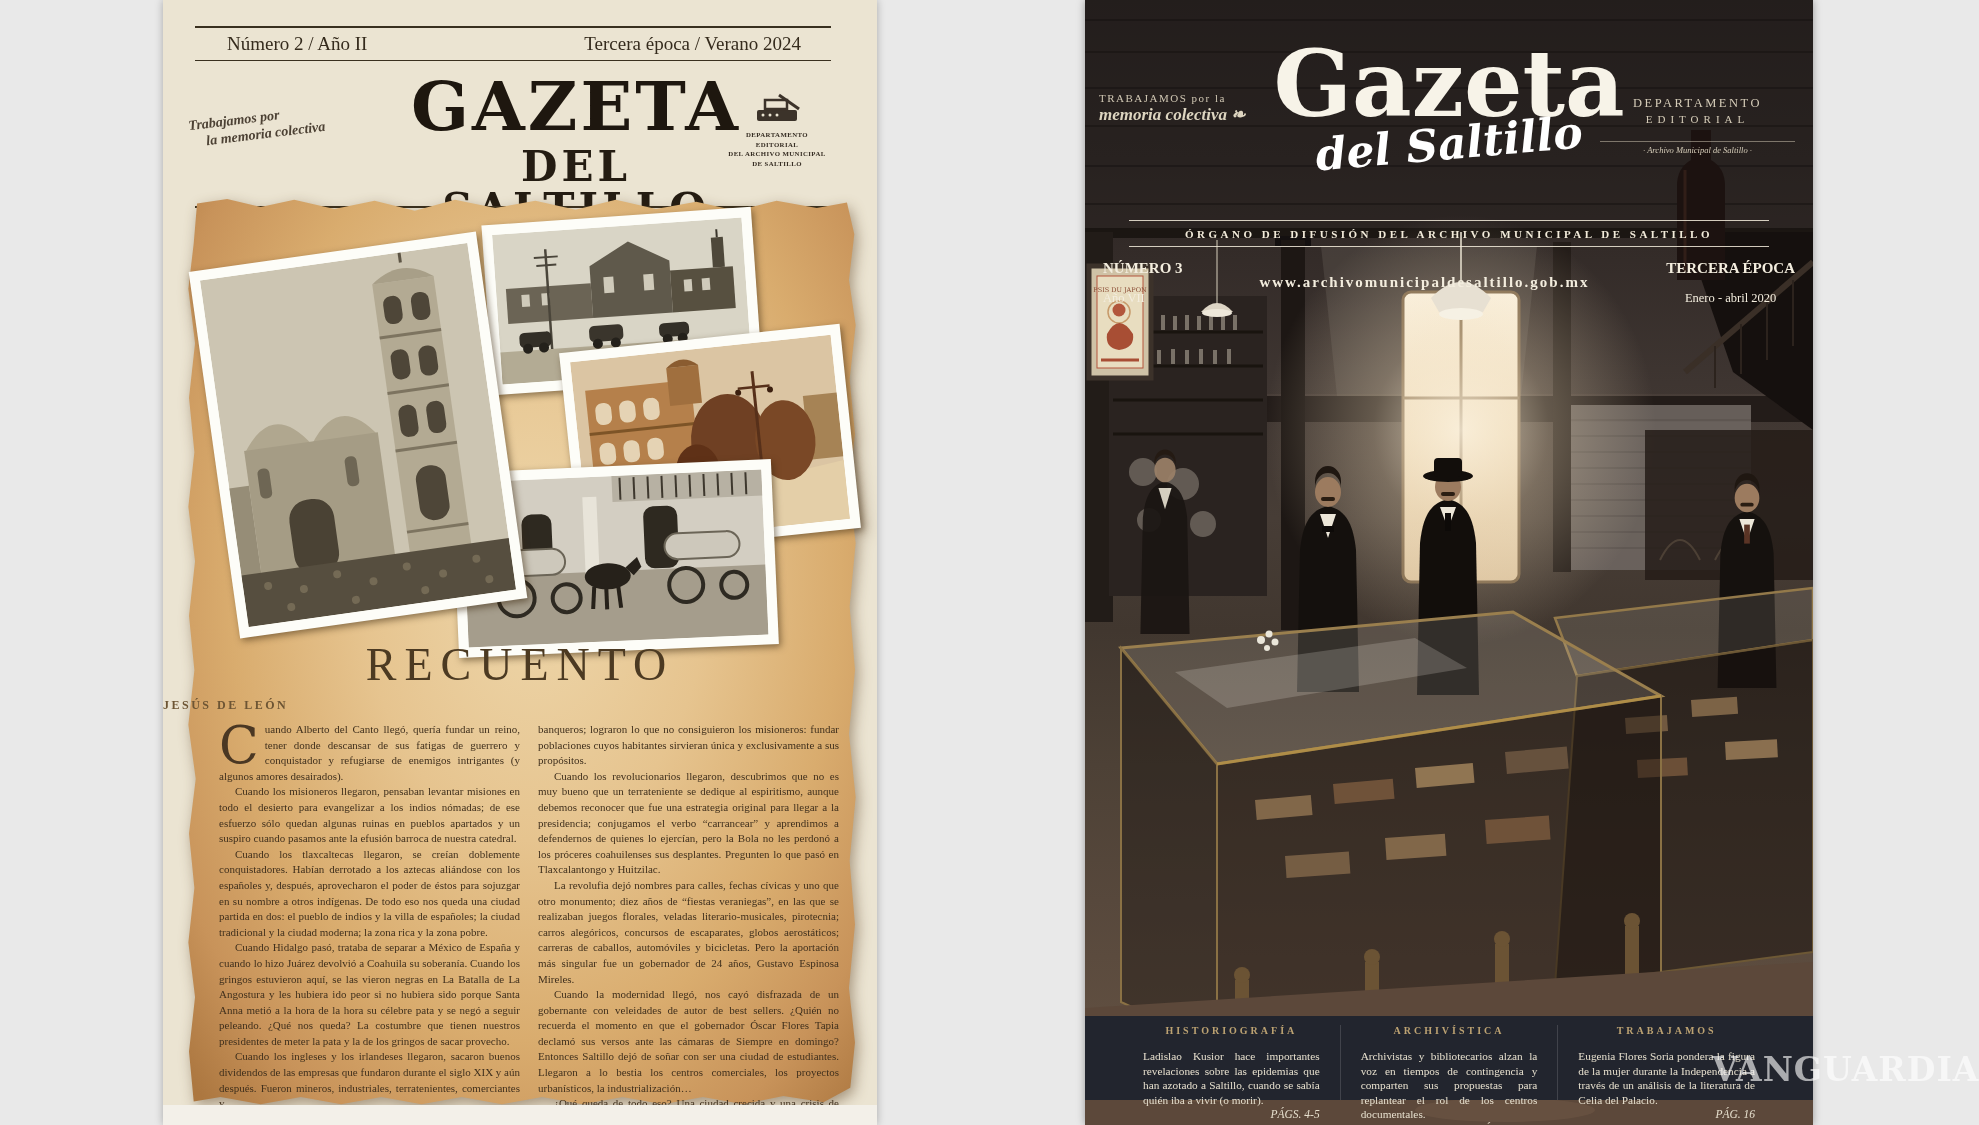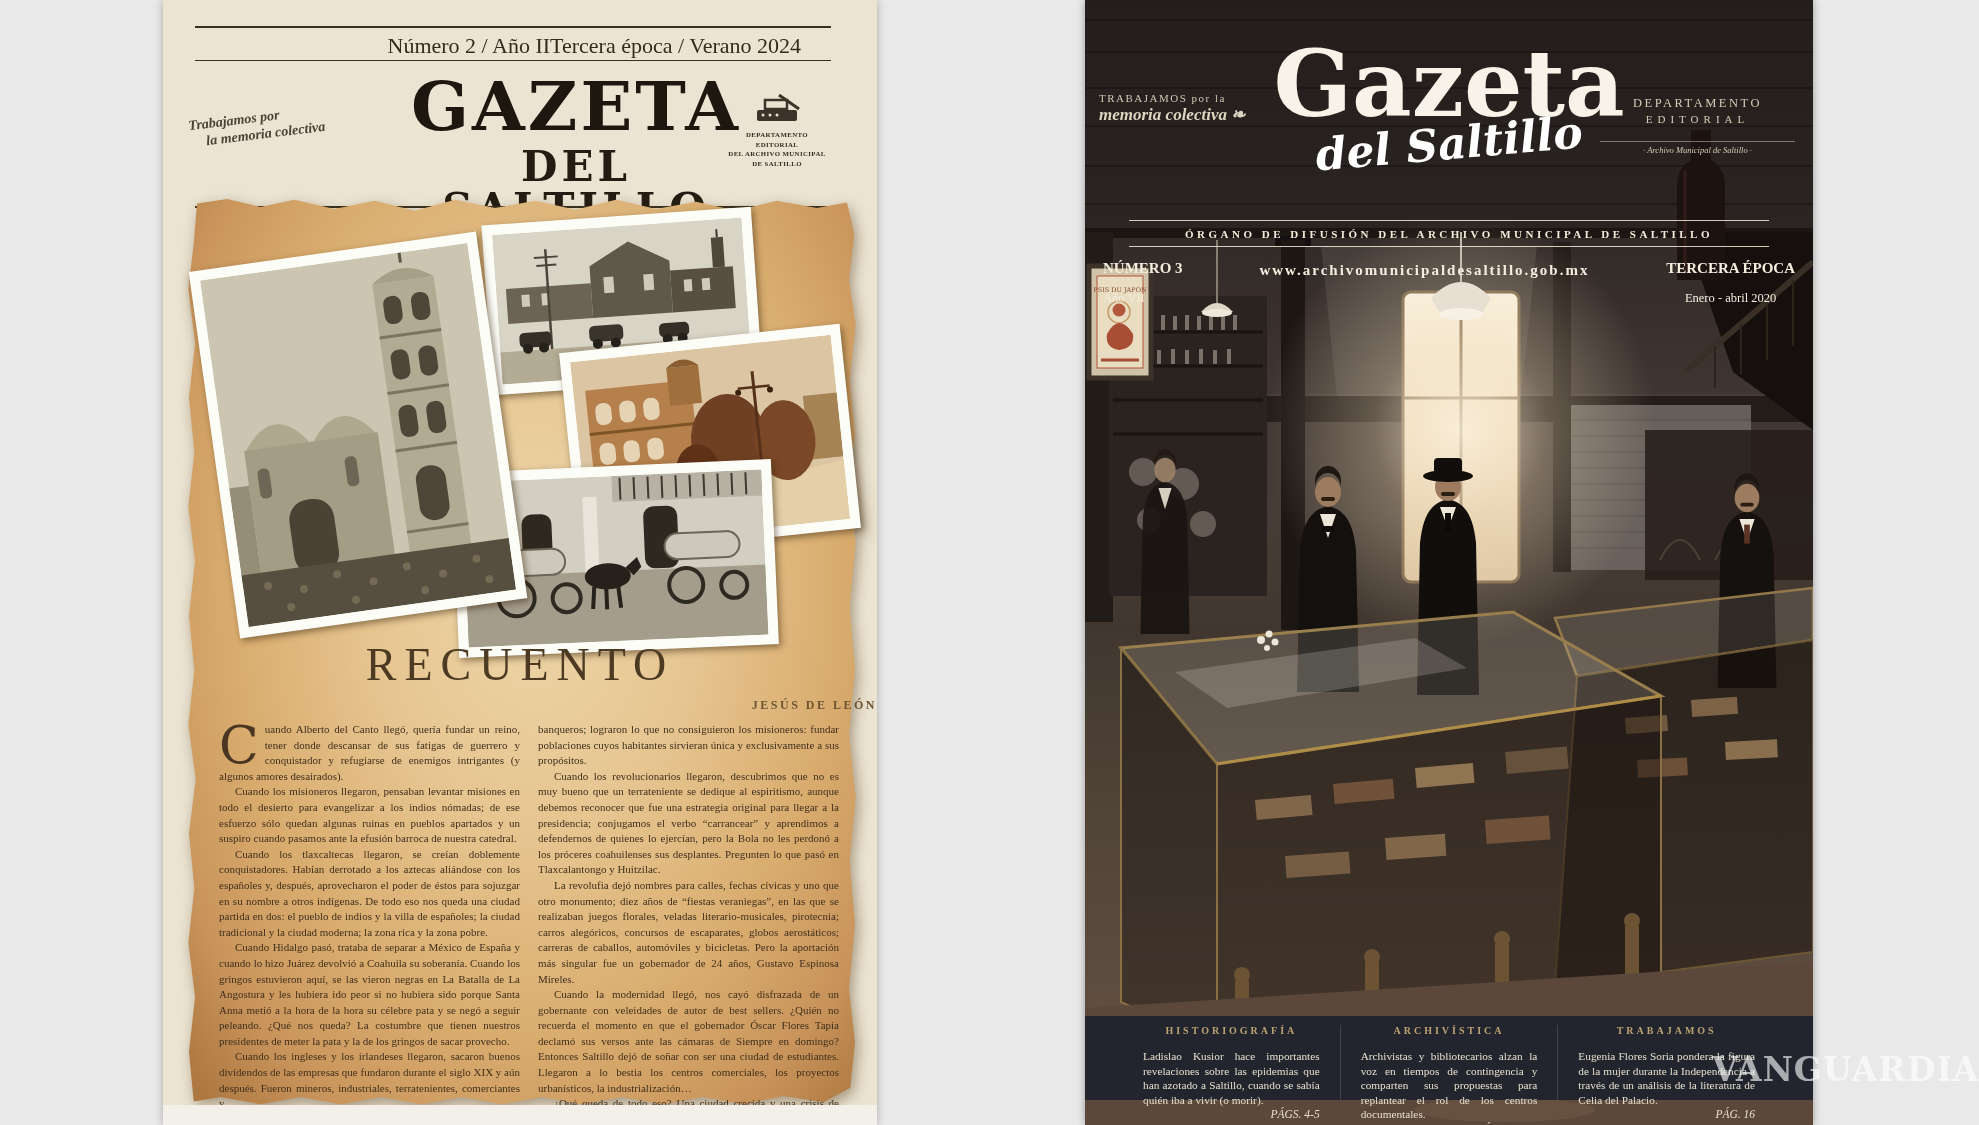--- a/index.html
+++ b/index.html
@@ -6,21 +6,21 @@
   .canvas{position:relative;width:1979px;height:1125px;background:#e9e9e9;overflow:hidden;
           font-family:"Liberation Serif",serif;}
 
   
   .page-left{position:absolute;left:163px;top:0;width:714px;height:1125px;
              background:#ebe4d2;box-shadow:0 0 8px rgba(0,0,0,.28);overflow:hidden;}
   .lr{position:absolute;left:32px;right:46px;background:#39301f;}
   .lr1{top:26px;height:2px}.lr2{top:60px;height:1px}
   .lr3{top:206px;height:2px}.lr4{top:240px;height:1px}.lr5{top:273px;height:2px}
   .l-issue{position:absolute;top:33px;left:64px;right:76px;display:flex;
-           justify-content:flex-end;font-size:22px;color:#352b1d;}
+           justify-content:space-between;font-size:19px;color:#352b1d;}
   .l-tagline{position:absolute;left:26px;top:110px;transform:rotate(-7deg);
              font-style:italic;font-weight:700;font-size:14px;color:#4c4134;line-height:1.2;}
   .l-tagline .t2{padding-left:16px;display:block;}
   .gz1{position:absolute;top:72px;left:230px;width:366px;text-align:center;font-size:68px;
        font-weight:700;letter-spacing:3px;color:#1e170f;font-family:"DejaVu Serif",serif;line-height:1;}
   .gz2{position:absolute;top:146px;left:230px;width:366px;text-align:center;font-size:42px;
        font-weight:700;letter-spacing:4px;color:#241c12;font-family:"DejaVu Serif",serif;line-height:1;}
   .l-stamp{position:absolute;right:50px;top:92px;width:100px;text-align:center;color:#372e24;}
   .l-stamp .st{font-size:6.8px;font-weight:700;letter-spacing:.4px;line-height:1.4;}
   .l-sub{position:absolute;top:213px;left:32px;right:46px;text-align:center;font-size:15px;
@@ -35,21 +35,21 @@
     clip-path:polygon(1.5% .6%,6% .1%,11% 1%,16% .2%,22% 1.2%,28% .3%,34% 1.4%,40% .2%,46% 1.1%,52% .3%,58% 1.3%,64% .2%,70% 1.2%,76% .4%,82% 1.4%,88% .3%,94% 1.1%,98.5% .5%,99.6% 4%,98.8% 9%,99.8% 14%,98.9% 20%,99.7% 26%,98.8% 32%,99.8% 38%,98.9% 45%,99.7% 52%,98.8% 59%,99.8% 66%,98.9% 73%,99.7% 80%,98.8% 87%,99.7% 93%,99% 98%,95% 99.6%,89% 98.9%,83% 99.8%,77% 99%,71% 99.8%,65% 99%,59% 99.8%,53% 99%,47% 99.8%,41% 99%,35% 99.8%,29% 99%,23% 99.8%,17% 99%,11% 99.8%,5% 99%,1% 99.5%,.3% 94%,1.2% 88%,.2% 82%,1.1% 76%,.3% 70%,1.3% 64%,.2% 58%,1.1% 52%,.3% 46%,1.2% 40%,.2% 34%,1.1% 28%,.3% 22%,1.2% 16%,.2% 10%,1% 5%);}
   .photo{position:absolute;background:#fdfdf8;box-shadow:2px 3px 7px rgba(60,40,15,.55);padding:10px;}
   .photo svg{display:block;}
   .photo-a{left:26px;top:52px;transform:rotate(-8deg);z-index:4;}
   .photo-b{left:300px;top:18px;transform:rotate(-4deg);z-index:1;}
   .photo-c{left:382px;top:140px;transform:rotate(-6deg);z-index:2;}
   .photo-d{left:268px;top:268px;transform:rotate(-2.5deg);z-index:3;}
 
   .l-title{position:absolute;top:638px;left:0;right:0;text-align:center;font-size:46px;
            letter-spacing:8px;color:#4c3a22;z-index:2;}
-  .l-author{position:absolute;top:698px;left:0;right:0;text-align:right;font-size:12px;
+  .l-author{position:absolute;top:698px;left:0;right:0;text-align:left;font-size:12px;
             letter-spacing:2.5px;font-weight:700;color:#6d5534;z-index:2;}
   .l-article{position:absolute;top:722px;left:56px;width:620px;display:flex;gap:18px;z-index:2;}
   .col{width:301px;font-size:11px;line-height:15.6px;text-align:justify;color:#40301d;}
   .col p{margin:0;}
   .col p.ind{text-indent:16px;}
   .dropcap{float:left;font-size:52px;line-height:42px;padding:2px 6px 0 0;color:#4a3723;
            font-family:"DejaVu Serif",serif;}
   .l-bottom-strip{position:absolute;left:0;right:0;bottom:0;height:20px;background:#f3f0e9;z-index:5;}
 
   
@@ -69,21 +69,21 @@
   .r-dept .d3{font-size:8.5px;font-style:italic;margin-top:16px;border-top:1px solid rgba(213,204,184,.5);
               padding-top:3px;}
   .r-sub{position:absolute;top:220px;left:44px;right:44px;border-top:1px solid rgba(242,235,219,.85);
          border-bottom:1px solid rgba(242,235,219,.85);padding:7px 0 6px;text-align:center;
          font-size:11px;letter-spacing:3.5px;color:#f2ebda;font-weight:700;z-index:3;}
   .r-issuerow{position:absolute;top:260px;left:18px;right:18px;display:flex;
               justify-content:space-between;color:#f3edde;z-index:3;}
   .r-issuerow .b1{font-size:15px;font-weight:700;}
   .r-issuerow .b2{font-size:12.5px;margin-top:14px;}
   .r-issuerow .ep{text-align:center;}
-  .r-issuerow .web{font-size:15px;font-weight:700;letter-spacing:2px;margin-top:2px;}
+  .r-issuerow .web{font-size:15px;font-weight:700;letter-spacing:2px;margin-top:14px;}
   .r-bar{position:absolute;left:0;right:0;top:1016px;height:84px;background:rgba(32,36,45,.97);
          display:flex;padding:9px 38px 0;box-sizing:border-box;z-index:4;}
   .teaser{flex:1;padding:0 20px;}
   .teaser + .teaser{border-left:1px solid rgba(255,255,255,.14);}
   .teaser .cat{text-align:center;font-size:10px;letter-spacing:3px;color:#bca272;margin-bottom:13px;
                font-weight:700;}
   .teaser .tx{font-size:11.3px;line-height:14.5px;color:#e6dfcd;text-align:justify;margin:0;}
   .teaser .pg{text-align:right;font-style:italic;font-size:11.5px;color:#e6dfcd;margin-top:1px;}
 
   

